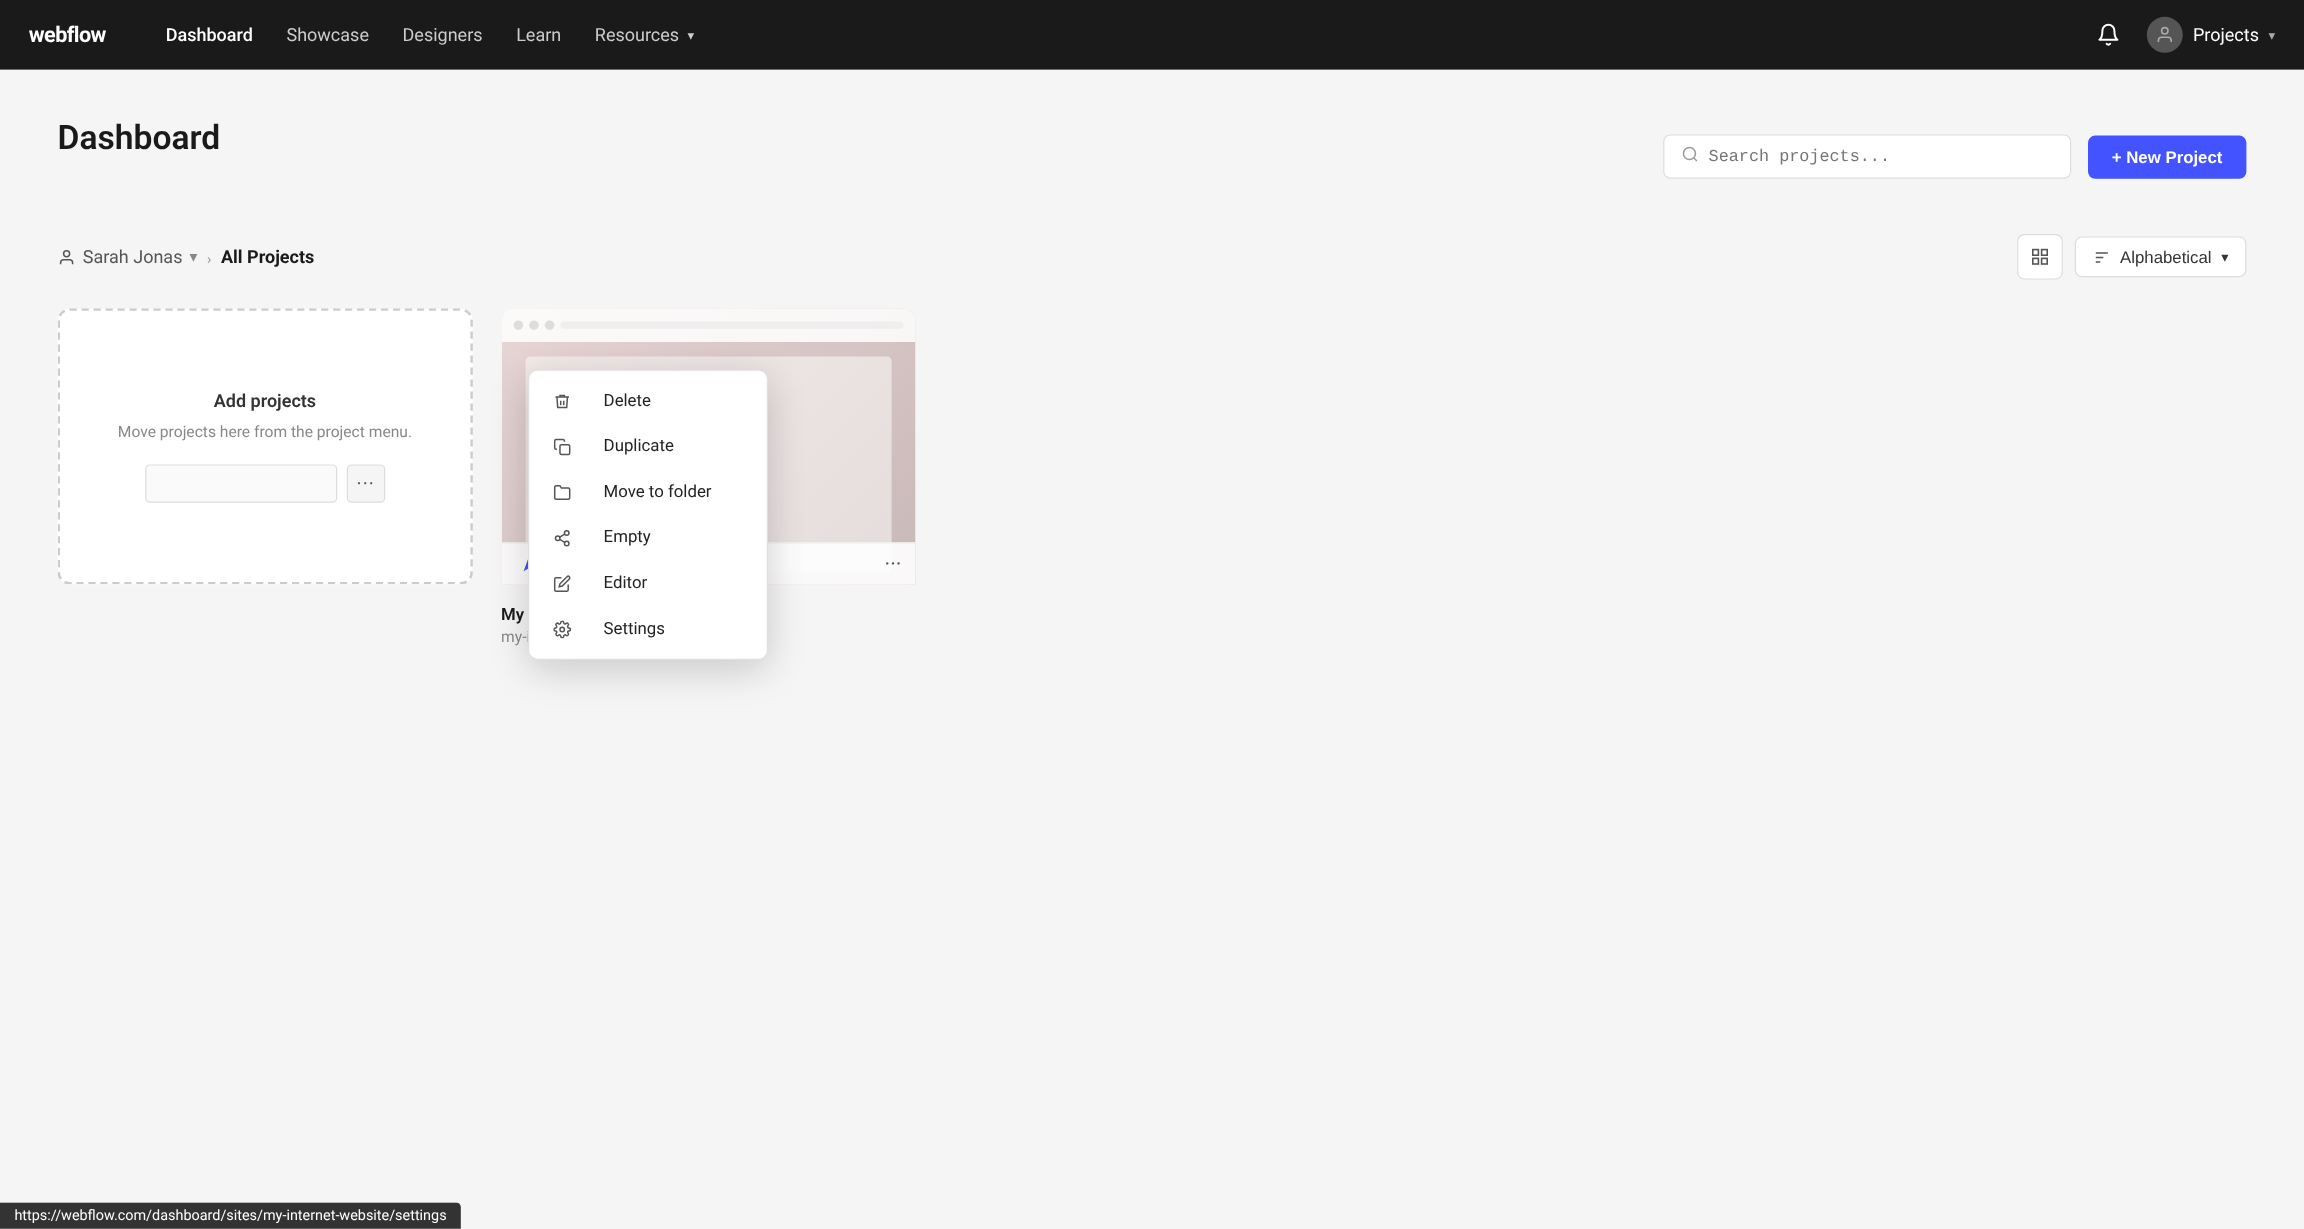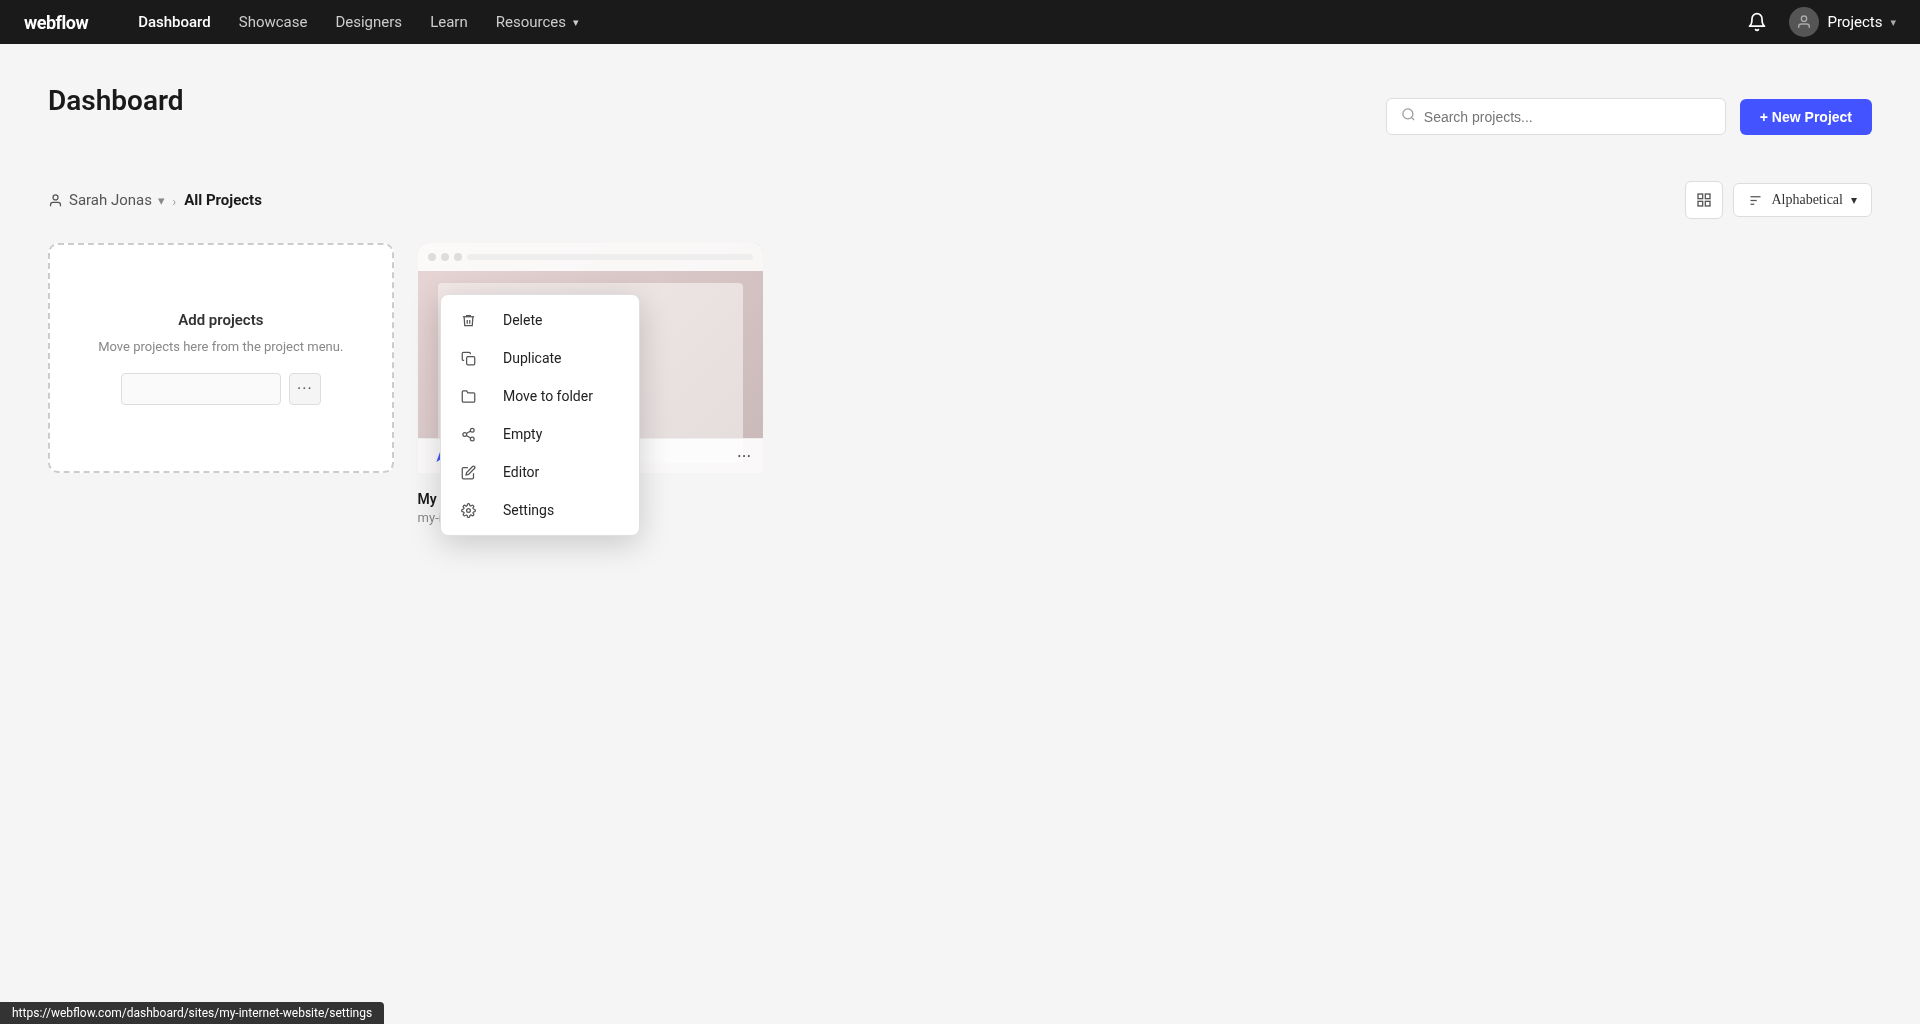--- a/index.html
+++ b/index.html
@@ -1,21 +1,21 @@
 <!DOCTYPE html>
 <html><head>
   <meta charset="utf-8">
   <style>
     * { box-sizing: border-box; margin: 0; padding: 0; }
     body { font-family: -apple-system, BlinkMacSystemFont, 'Segoe UI', Roboto, sans-serif; background: #f5f5f5; min-height: 100vh; }
 
     
     .navbar {
       background: #1a1a1a;
-      height: 44px;
+      height: 58px;
       display: flex;
       align-items: center;
       padding: 0 24px;
       gap: 32px;
     }
     .navbar-logo {
       color: #fff;
       font-weight: 700;
       font-size: 18px;
       letter-spacing: -0.5px;
@@ -100,20 +100,21 @@
       gap: 8px;
       width: 340px;
     }
     .search-box input {
       border: none;
       outline: none;
       font-size: 14px;
       color: #333;
       width: 100%;
       background: transparent;
+      font-family: Liberation Mono, monospace;
     }
     .search-icon-svg { color: #999; font-size: 15px; }
     .new-project-btn {
       background: #4353ff;
       color: #fff;
       border: none;
       border-radius: 6px;
       padding: 10px 20px;
       font-size: 14px;
       font-weight: 600;
@@ -172,21 +173,20 @@
       display: flex;
       align-items: center;
       gap: 8px;
       border: 1px solid #ddd;
       border-radius: 6px;
       background: #fff;
       padding: 8px 14px;
       cursor: pointer;
       font-size: 14px;
       color: #333;
-      font-family: Liberation Serif, serif;
     }
 
     
     .projects-grid {
       display: grid;
       grid-template-columns: repeat(auto-fill, minmax(310px, 1fr));
       gap: 24px;
     }
 
     

